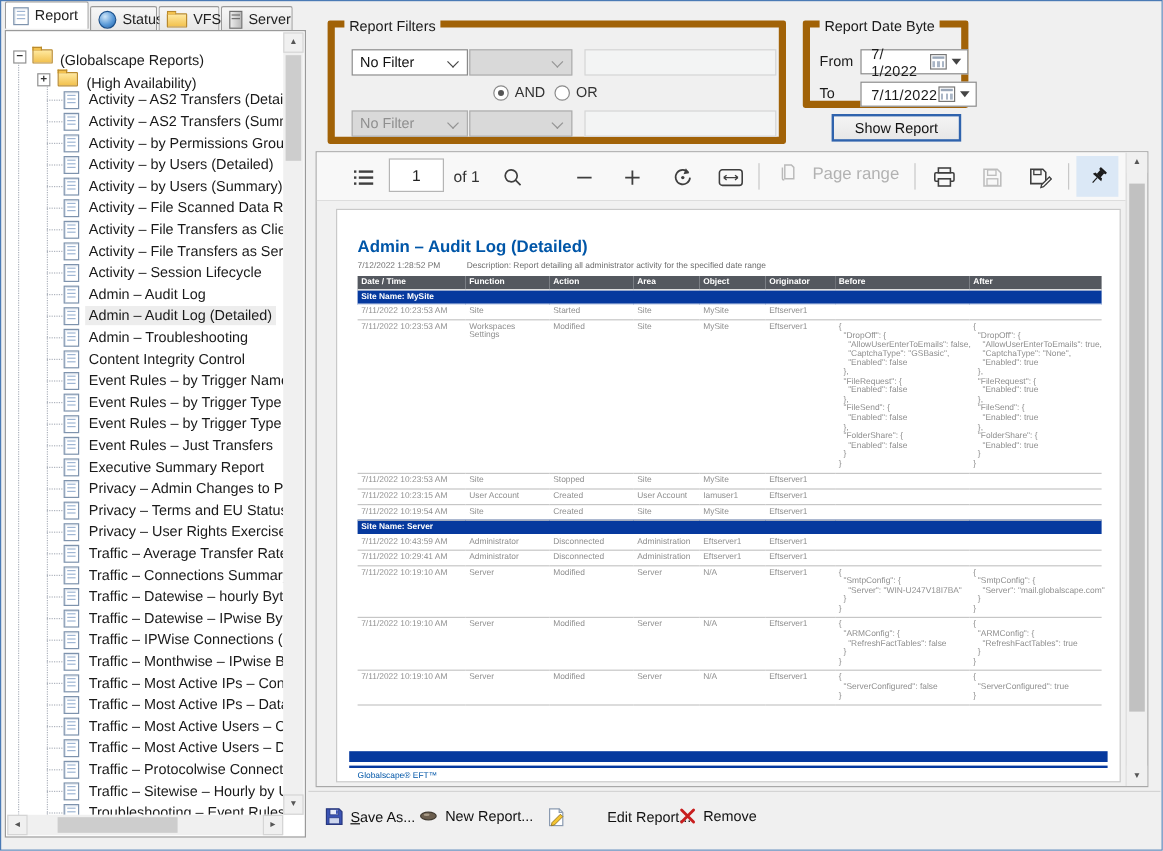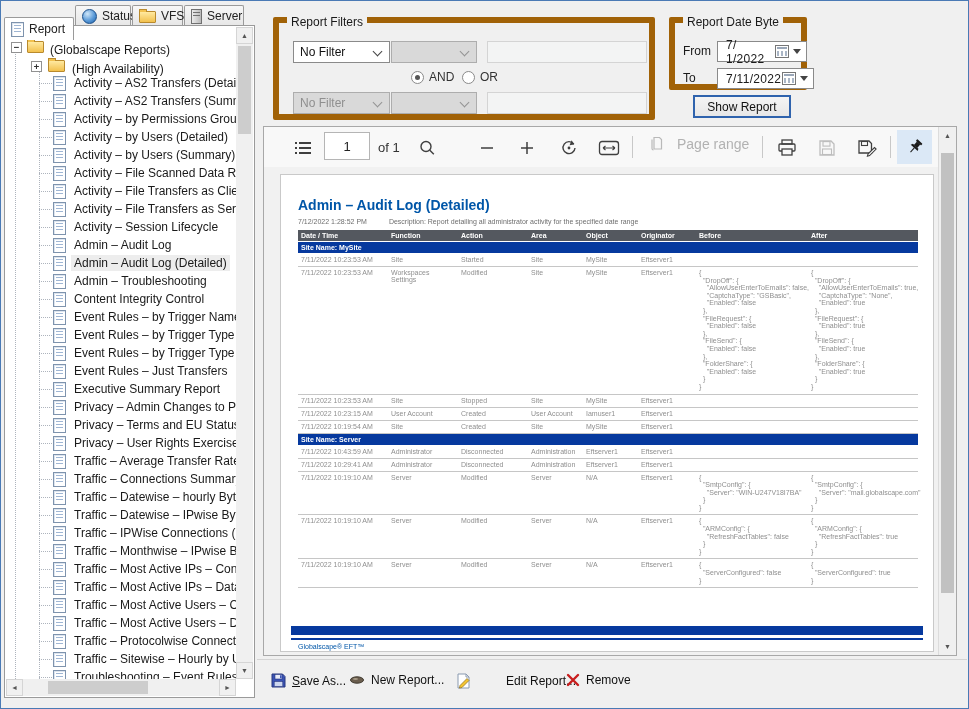--- a/index.html
+++ b/index.html
@@ -53,21 +53,21 @@
   .radio .dot{width:13px;height:13px;border:1px solid #8a8a8a;border-radius:50%;background:#fff;box-sizing:border-box;position:relative;}
   .radio.sel .dot::after{content:"";position:absolute;left:3px;top:3px;width:5px;height:5px;border-radius:50%;background:#555;}
 
   
   .datefield{position:absolute;height:21px;background:#fff;border:1px solid #8a8a8a;box-sizing:border-box;display:flex;align-items:center;font-size:12px;}
   .datefield .val{flex:1;padding-left:8px;letter-spacing:0.3px;}
   .cal{width:12px;height:11px;border:1px solid #777;background:#fff;position:relative;margin-right:4px;flex:0 0 auto;}
   .cal::before{content:"";position:absolute;left:1px;right:1px;top:1px;height:2px;background:#9aa7b8;}
   .cal::after{content:"";position:absolute;left:1px;right:1px;top:5px;bottom:1px;background:repeating-linear-gradient(to right,#aab6c6 0 2px,#fff 2px 4px);}
   .darr{width:0;height:0;border-left:4px solid transparent;border-right:4px solid transparent;border-top:5px solid #444;margin-right:5px;flex:0 0 auto;}
-  #showReport{left:692px;top:94px;width:98px;height:23px;border:2px solid #2f63ad;background:linear-gradient(#f4f4f4,#e7e7e7);display:flex;align-items:center;justify-content:center;font-size:12px;color:#111;}
+  #showReport{left:692px;top:94px;width:108px;height:23px;border:2px solid #2f63ad;background:linear-gradient(#f4f4f4,#e7e7e7);display:flex;align-items:center;justify-content:center;font-size:12px;color:#111;}
 
   
   #viewer{left:262px;top:125px;width:694px;height:530px;border:1px solid #a8a8a8;background:#f1f1f1;}
   #vtoolbar{position:absolute;left:0;top:0;right:17px;height:40px;background:#f8f8f8;border-bottom:1px solid #9e9e9e;}
   .tbtn{position:absolute;top:8px;width:26px;height:26px;display:flex;align-items:center;justify-content:center;}
   .tsep{position:absolute;top:9px;width:1px;height:22px;background:#c8c8c8;}
   #pageInput{position:absolute;left:60px;top:5px;width:46px;height:28px;border:1px solid #b5b5b5;background:#fff;text-align:center;font-size:13px;font-family:"Liberation Sans",sans-serif;color:#222;box-sizing:border-box;}
   .tlabel-of{position:absolute;left:114px;top:13px;font-size:13px;color:#333;}
   #pageViewBtn{position:absolute;left:384px;top:8px;display:flex;align-items:center;gap:7px;color:#b2b2b2;font-size:14px;}
   #pinBtn{position:absolute;left:633px;top:3px;width:35px;height:34px;background:#dbe8f6;display:flex;align-items:center;justify-content:center;}
@@ -95,21 +95,21 @@
   #bottomBar{left:256px;top:658px;right:1px;bottom:1px;background:#f0f0f0;border-top:1px solid #d4d4d4;}
   .bbtn{position:absolute;top:13px;display:flex;align-items:center;gap:6px;font-size:12px;color:#111;}
 
   svg{display:block;}
 </style>
 </head>
 <body>
 
 <div id="win">
 
-  <div class="tab active" style="left:3px;top:16px;width:70px;height:23px;">
+  <div class="tab active" style="left:3px;top:0;width:70px;height:23px;">
     <span class="ico-doc">
         <i></i>
         <i></i>
         <i></i>
       </span>
     <span>Report</span>
   </div>
   <div class="tab" style="left:74px;top:4px;width:56px;height:21px;">
     <span class="ico-status"></span>
     <span>Status</span>

